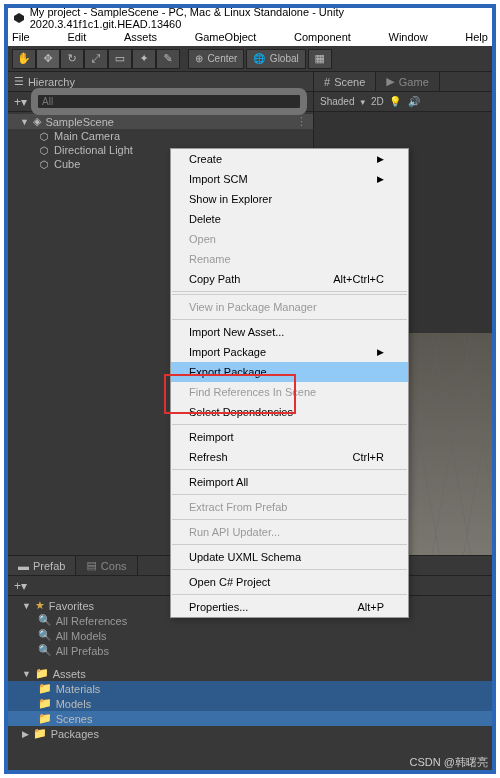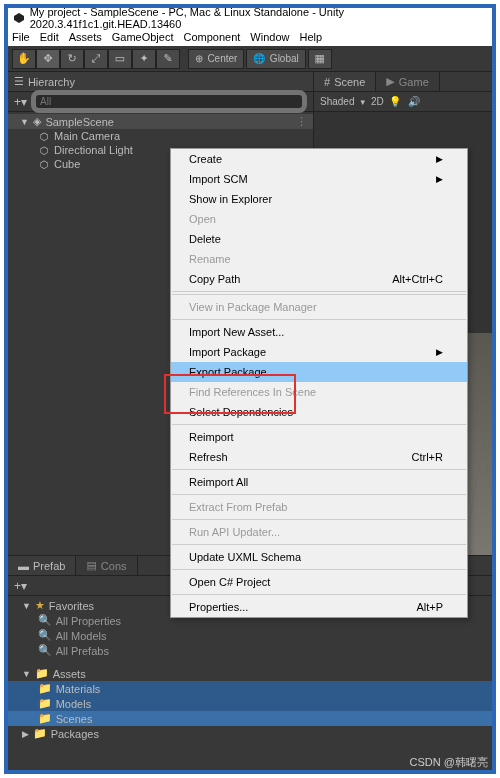--- a/index.html
+++ b/index.html
@@ -1,32 +1,32 @@
 <!DOCTYPE html>
 <html><head>
 <meta charset="utf-8">
 <style>
 * { margin: 0; padding: 0; box-sizing: border-box; font-family: Arial, sans-serif; }
 body { width: 500px; height: 778px; background: #fff; position: relative; overflow: hidden; }
 .outer-border { position: absolute; top: 4px; left: 4px; right: 4px; bottom: 4px; border: 4px solid #2c66b8; background: #383838; }
 .titlebar { height: 20px; background: #fff; display: flex; align-items: center; padding: 0 4px; font-size: 11px; color: #000; }
 .unity-logo { width: 14px; height: 14px; margin-right: 4px; display: flex; align-items: center; justify-content: center; }
-.menubar { height: 18px; background: #fff; display: flex; align-items: center; padding: 0 4px; gap: 10px; font-size: 11px; color: #000; }
+.menubar { height: 18px; background: #fff; display: flex; align-items: center; padding: 0 4px; gap: 10px; font-size: 11px; color: #000; justify-content: space-between; }
 .menubar span { cursor: default; }
 .toolbar { height: 26px; background: #383838; border-bottom: 1px solid #222; display: flex; align-items: center; padding: 0 4px; gap: 2px; }
 .tool-btn { width: 24px; height: 20px; background: #494949; border: 1px solid #222; display: flex; align-items: center; justify-content: center; color: #bbb; font-size: 11px; }
 .tool-btn.active { background: #5a5a5a; }
 .tool-group { display: flex; margin-right: 6px; }
 .tool-label { color: #bbb; font-size: 10px; padding: 0 6px; display: flex; align-items: center; gap: 4px; background: #494949; height: 20px; border: 1px solid #222; }
 .main-area { display: flex; height: 483px; }
 .hierarchy-panel { width: 306px; background: #383838; border-right: 1px solid #222; }
 .panel-tab { height: 20px; background: #383838; border-bottom: 1px solid #222; display: flex; align-items: center; padding: 0 6px; font-size: 11px; color: #bbb; gap: 4px; }
 .panel-tab.active { background: #3c3c3c; }
 .search-row { height: 20px; background: #383838; display: flex; align-items: center; padding: 0 6px; gap: 4px; border-bottom: 1px solid #222; }
-.search-input { flex: 1; background: #2a2a2a; border: 5px solid #737373; color: #888; font-size: 10px; padding: 1px 4px; border-radius: 8px; }
+.search-input { flex: 1; background: #2a2a2a; border: 7px solid #737373; color: #888; font-size: 10px; padding: 1px 4px; border-radius: 8px; }
 .hierarchy-tree { padding: 2px 0; }
 .tree-item { display: flex; align-items: center; padding: 1px 6px; font-size: 11px; color: #bbb; gap: 4px; }
 .tree-item.scene { background: #4a4a4a; padding-left: 12px; }
 .tree-item.child { padding-left: 30px; }
 .tree-icon { width: 12px; height: 12px; display: flex; align-items: center; justify-content: center; font-size: 10px; }
 .tree-dots { margin-left: auto; color: #888; }
 .scene-panel { flex: 1; background: #383838; display: flex; flex-direction: column; }
 .scene-tabs { height: 20px; display: flex; border-bottom: 1px solid #222; }
 .scene-tab { padding: 0 10px; display: flex; align-items: center; font-size: 11px; color: #888; border-right: 1px solid #222; gap: 4px; }
 .scene-tab.active { color: #bbb; background: #3c3c3c; }
@@ -42,21 +42,21 @@
 .proj-item { display: flex; align-items: center; padding: 1px 6px; font-size: 11px; color: #bbb; gap: 4px; }
 .proj-item.fav { padding-left: 14px; color: #bbb; }
 .proj-item.fav-child { padding-left: 30px; color: #999; }
 .proj-item.assets { padding-left: 14px; margin-top: 8px; }
 .proj-item.asset-child { padding-left: 30px; background: #2d5a8a; }
 .proj-item.asset-child.sel { background: #3a6fa8; }
 .proj-item.packages { padding-left: 14px; }
 .star { color: #d4a845; }
 .folder-icon { color: #999; }
 .folder-icon.blue { color: #5a9fd4; }
-.context-menu { position: absolute; top: 148px; left: 170px; width: 298px; background: #f0f0f0; border: 1px solid #999; box-shadow: 2px 2px 6px rgba(0,0,0,0.3); font-size: 11px; z-index: 100; }
+.context-menu { position: absolute; top: 148px; left: 170px; width: 239px; background: #f0f0f0; border: 1px solid #999; box-shadow: 2px 2px 6px rgba(0,0,0,0.3); font-size: 11px; z-index: 100; }
 .ctx-item { padding: 4px 24px 4px 18px; color: #000; display: flex; align-items: center; justify-content: space-between; }
 .ctx-item.disabled { color: #999; }
 .ctx-item.highlighted { background: #91c9f7; }
 .ctx-sep { height: 1px; background: #ccc; margin: 2px 1px; }
 .ctx-arrow { font-size: 9px; }
 .red-box { position: absolute; top: 374px; left: 164px; width: 132px; height: 40px; border: 2px solid #e03030; z-index: 101; pointer-events: none; }
 .watermark { position: absolute; bottom: 8px; right: 12px; font-size: 11px; color: #ccc; z-index: 50; }
 </style>
 </head>
 <body>
@@ -173,21 +173,21 @@
       <span style="color:#bbb;font-size:12px">+▾</span>
     </div>
     <div class="project-tree">
       <div class="proj-item fav">
         <span style="font-size:9px">▼</span>
         <span class="star">★</span>
         <span>Favorites</span>
       </div>
       <div class="proj-item fav-child">
         <span>🔍</span>
-        <span>All Properties</span>
+        <span>All References</span>
       </div>
       <div class="proj-item fav-child">
         <span>🔍</span>
         <span>All Models</span>
       </div>
       <div class="proj-item fav-child">
         <span>🔍</span>
         <span>All Prefabs</span>
       </div>
       <div class="proj-item assets">
@@ -221,25 +221,25 @@
       <span>Create</span>
       <span class="ctx-arrow">▶</span>
     </div>
     <div class="ctx-item">
       <span>Import SCM</span>
       <span class="ctx-arrow">▶</span>
     </div>
     <div class="ctx-item">
       <span>Show in Explorer</span>
     </div>
+    <div class="ctx-item">
+      <span>Delete</span>
+    </div>
     <div class="ctx-item disabled">
       <span>Open</span>
-    </div>
-    <div class="ctx-item">
-      <span>Delete</span>
     </div>
     <div class="ctx-item disabled">
       <span>Rename</span>
     </div>
     <div class="ctx-item">
       <span>Copy Path</span>
       <span>Alt+Ctrl+C</span>
     </div>
     <div class="ctx-sep"></div>
     <div class="ctx-sep"></div>

